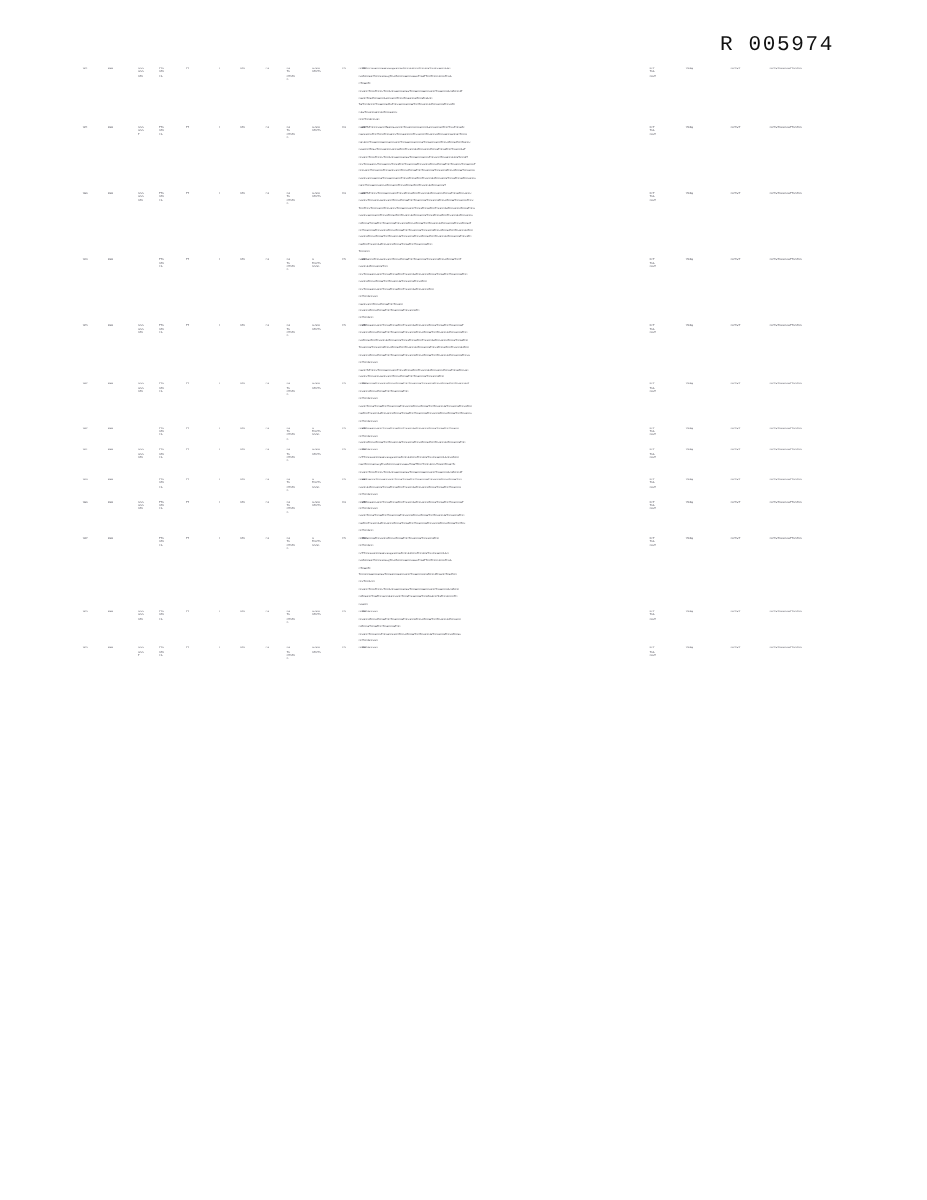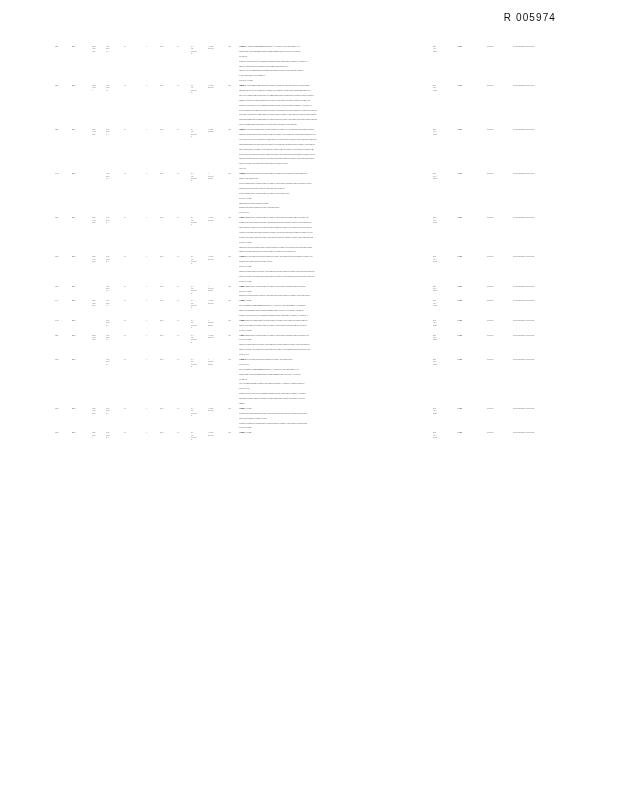--- a/index.html
+++ b/index.html
@@ -5,23 +5,23 @@
   html,body{margin:0;padding:0;}
   body{
     width:618px;height:800px;background:#ffffff;
     font-family:"Liberation Serif",serif;color:#000;
     position:relative;overflow:hidden;
   }
   #page{position:relative;width:618px;height:800px;}
 
   
   .hdr{
-    position:absolute;top:12px;right:62px;
-    font-family:Liberation Sans, sans-serif;
-    font-size:10px;letter-spacing:1.1px;color:#111;white-space:nowrap;
+    position:absolute;top:22px;right:62px;
+    font-family:Liberation Mono, monospace;
+    font-size:14px;letter-spacing:1.1px;color:#111;white-space:nowrap;
   }
 
   
   .sheet{
     position:absolute;left:0;top:45px;width:618px;
   }
   .row{
     display:flex;align-items:flex-start;width:618px;
     margin:0;padding:0;
   }

